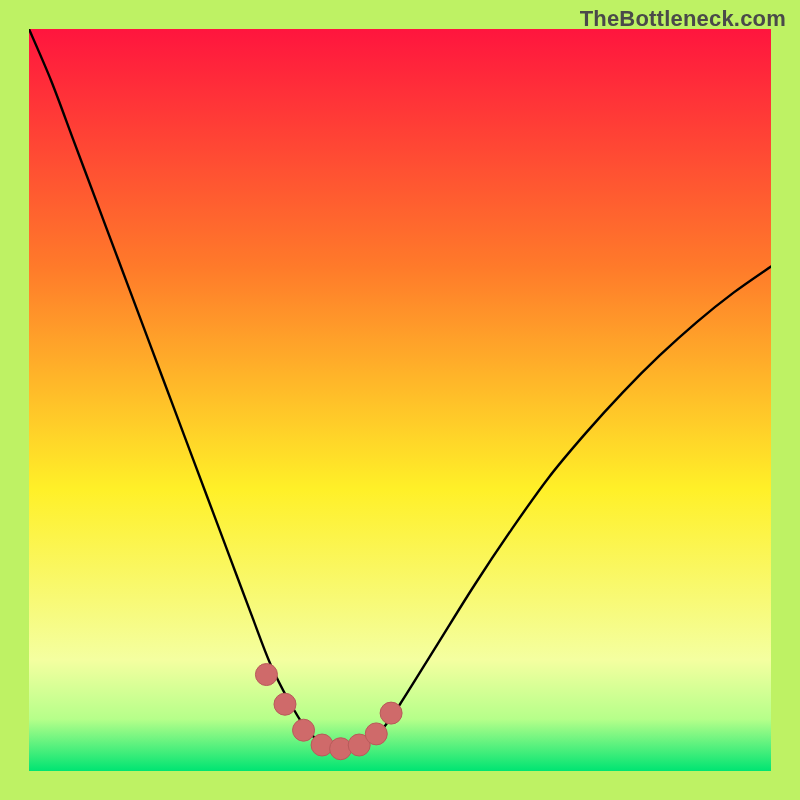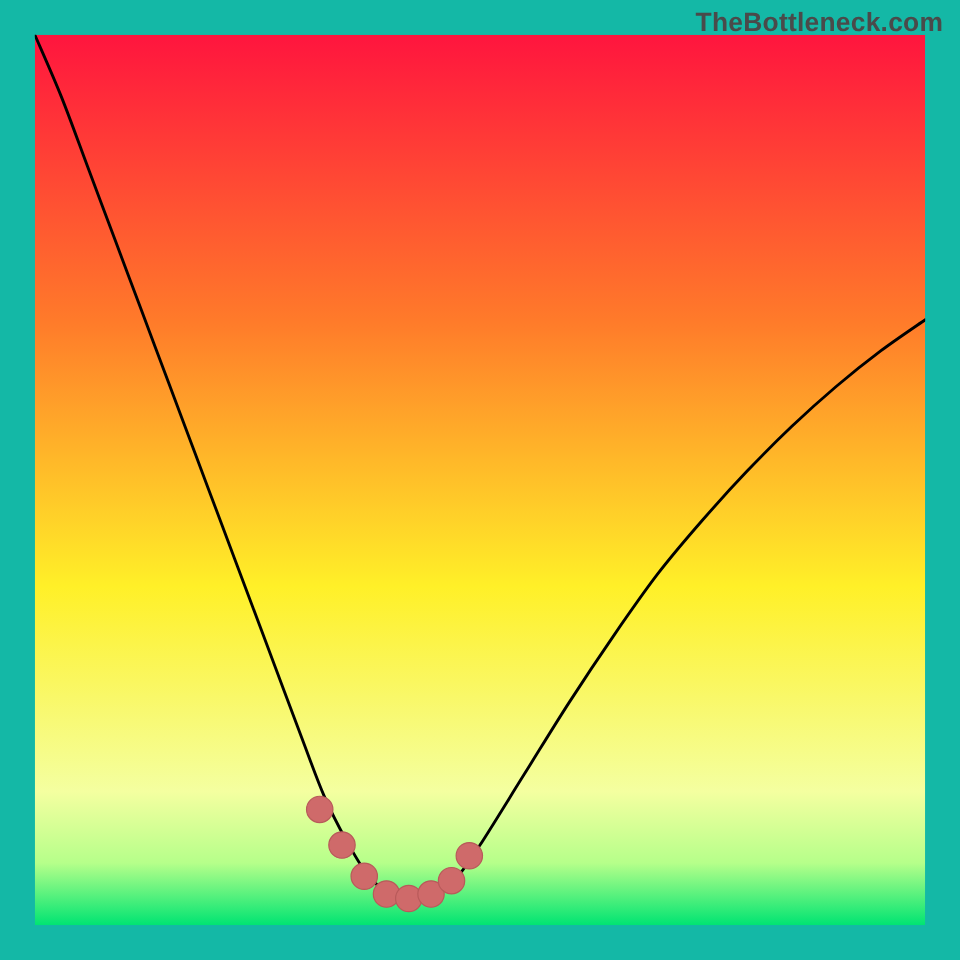--- a/index.html
+++ b/index.html
@@ -8,21 +8,21 @@
     width: 800px;
     height: 800px;
     background: #000;
     overflow: hidden;
     font-family: Arial, Helvetica, sans-serif;
   }
   .stage {
     position: relative;
     width: 800px;
     height: 800px;
-    background: #14b8a6;
+    background: #bef264;
   }
   .watermark {
     position: absolute;
     top: 6px;
     right: 14px;
     color: #4a4a4a;
     font-size: 22px;
     font-weight: 600;
     letter-spacing: 0.2px;
     z-index: 20;

